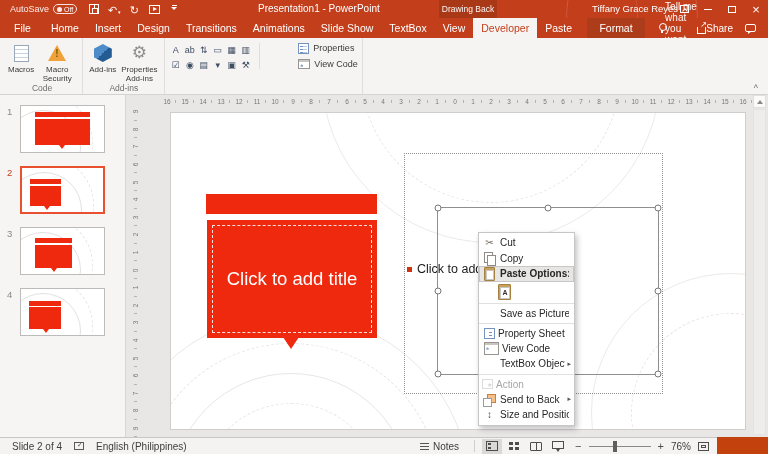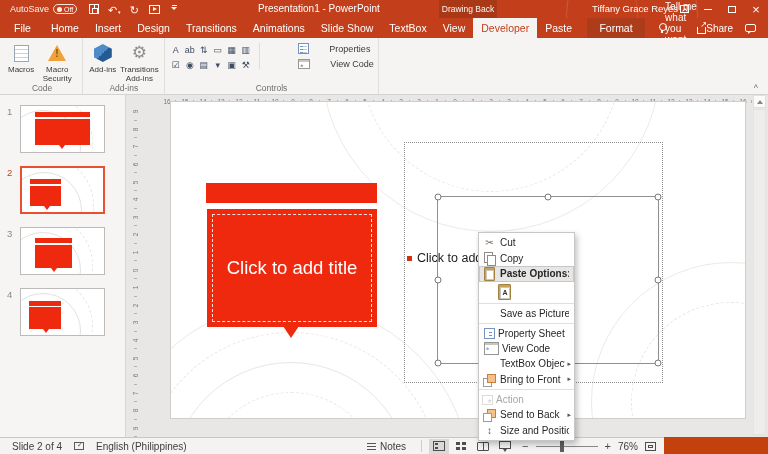--- a/index.html
+++ b/index.html
@@ -87,21 +87,21 @@
   .ppt-addins-icon::before{content:"⚙";font-size:17px;color:#8F8D8B;line-height:1;}
   .com-addins-icon{width:14px;height:17px;border:1px solid #9AA7B8;background:#fff;position:relative;}
   .com-addins-icon::before{content:"";position:absolute;left:2px;top:3px;right:2px;height:1px;background:#B9C4D2;box-shadow:0 3px 0 #B9C4D2,0 6px 0 #B9C4D2;}
   .com-addins-icon::after{content:"⚙";position:absolute;right:-5px;bottom:-4px;font-size:9px;color:#E08C1D;line-height:1;}
   .controls-body{display:flex;align-items:flex-start;}
   .ctrl-grid{display:flex;flex-direction:column;gap:3px;margin-top:4px;}
   .ctrl-row{display:flex;gap:1px;}
   .ctrl-btn{width:13px;height:12px;display:flex;align-items:center;justify-content:center;}
   .ctrl-glyph{font-size:9px;color:#3F4D63;line-height:1;}
   .ctrl-side{display:flex;flex-direction:column;margin-left:7px;border-left:1px solid #E0DEDC;padding-left:7px;margin-top:3px;gap:5px;}
-  .side-btn{display:flex;align-items:center;gap:20px;font-size:9px;color:var(--ink);white-space:nowrap;padding-left:31px;}
+  .side-btn{display:flex;align-items:flex-start;gap:4px;font-size:9px;color:var(--ink);white-space:nowrap;padding-left:31px;}
   .properties-icon{width:11px;height:11px;border:1px solid #7493BE;background:#fff;position:relative;flex:none;}
   .properties-icon::before{content:"";position:absolute;left:1px;top:2px;width:3px;height:1px;background:#7493BE;box-shadow:0 3px 0 #7493BE,0 6px 0 #7493BE;}
   .properties-icon::after{content:"";position:absolute;right:1px;top:2px;width:4px;height:1px;background:#B9C8DE;box-shadow:0 3px 0 #B9C8DE,0 6px 0 #B9C8DE;}
   .view-code-icon{width:12px;height:10px;border:1px solid #98948F;background:#fff;position:relative;flex:none;}
   .view-code-icon::before{content:"";position:absolute;left:0;top:0;right:0;height:2px;background:#C9C5C0;}
   .view-code-icon::after{content:"‹›";position:absolute;left:1px;top:2px;font-size:6px;color:#2B579A;letter-spacing:-1px;line-height:1;}
   .collapse-ribbon{position:absolute;right:10px;bottom:1px;font-size:9px;color:#6B6967;line-height:1;}
 
   
   .thumbpanel{position:absolute;left:0;top:95px;width:126px;bottom:17px;background:#F6F5F4;border-right:1px solid #D8D6D4;overflow:hidden;}
@@ -128,21 +128,21 @@
   .hr-num::after{content:"";position:absolute;right:0;top:4px;height:3px;width:1px;background:#B4B2B0;}
   .vruler{position:absolute;left:3px;top:8px;width:13px;display:flex;flex-direction:column;}
   .vr-cell{height:17.6px;display:flex;align-items:center;justify-content:center;position:relative;}
   .vr-cell span{font-size:6.5px;color:#7A7878;transform:rotate(-90deg);display:block;}
   .vr-cell::after{content:"";position:absolute;bottom:0;left:5px;width:3px;height:1px;background:#B4B2B0;}
   .scroll-up{position:absolute;right:2px;top:0;width:13px;height:13px;background:#FBFAF9;border:1px solid #E1DFDD;
     display:flex;align-items:center;justify-content:center;}
   .scroll-up::before{content:"";border:3px solid transparent;border-bottom:4px solid #8A8886;margin-top:-3px;}
   .vscroll{position:absolute;right:2px;top:14px;bottom:2px;width:13px;background:#EFEDEC;border:1px solid #E5E3E1;}
 
-  .canvas{position:absolute;left:44px;top:6px;width:576px;height:318px;background:#fff;border:1px solid #D0CECC;overflow:hidden;}
+  .canvas{position:absolute;left:44px;top:17px;width:576px;height:318px;background:#fff;border:1px solid #D0CECC;overflow:hidden;}
   .circ{position:absolute;border-radius:50%;}
   .c1{left:-60px;top:200px;width:360px;height:360px;border:1px solid #EAE8E7;}
   .c2{left:-30px;top:230px;width:300px;height:300px;border:1px dashed #E6E4E3;}
   .c3{left:0;top:260px;width:240px;height:240px;border:1px solid #E8E6E5;}
   .c4{left:30px;top:290px;width:180px;height:180px;border:1px dashed #EAE8E7;}
   .c5{left:150px;top:-210px;width:340px;height:340px;border:1px solid #ECEAE9;}
   .c6{left:190px;top:-170px;width:260px;height:260px;border:1px dashed #E8E6E5;}
   .c7{left:420px;top:160px;width:280px;height:280px;border:1px solid #ECEAE9;}
   .c8{left:460px;top:200px;width:200px;height:200px;border:1px dashed #E8E6E5;}
 
@@ -194,21 +194,21 @@
   .group-icon{width:10px;height:10px;border:1px dashed #A8A6A4;}
   .bring-front-icon::before{content:"";position:absolute;left:1px;top:5px;width:7px;height:7px;border:1px solid #9B9B9B;background:#fff;}
   .bring-front-icon::after{content:"";position:absolute;left:5px;top:1px;width:7px;height:7px;background:#F5C08A;border:1px solid #C77F3C;}
   .send-back-icon::before{content:"";position:absolute;left:5px;top:1px;width:7px;height:7px;background:#F5C08A;border:1px solid #C77F3C;}
   .send-back-icon::after{content:"";position:absolute;left:1px;top:5px;width:7px;height:7px;border:1px solid #9B9B9B;background:#fff;}
   .action-icon{width:11px;height:10px;border:1px solid #B5B3B1;}
   .action-icon::after{content:"★";position:absolute;left:4px;top:2px;font-size:6px;color:#A9A7A5;line-height:1;}
   .size-position-icon::before{content:"↕";font-size:10px;color:#4A4A4A;}
 
   
-  .statusbar{position:absolute;left:0;bottom:0;width:664px;height:17px;background:#F4F3F2;border-top:1px solid #C9C7C5;
+  .statusbar{position:absolute;left:0;bottom:0;width:717px;height:17px;background:#F4F3F2;border-top:1px solid #C9C7C5;
     display:flex;align-items:center;font-size:10px;color:#3F3D3B;}
   .sb-left{display:flex;align-items:center;gap:12px;padding-left:12px;}
   .language-icon{width:10px;height:8px;border:1px solid #5A5A5A;position:relative;}
   .language-icon::after{content:"✓";position:absolute;left:2px;top:-2px;font-size:7px;color:#5A5A5A;line-height:1;}
   .sb-spacer{flex:1;}
   .sb-right{display:flex;align-items:center;gap:7px;padding-right:8px;}
   .notes-btn{display:flex;align-items:center;gap:4px;margin-right:8px;}
   .notes-icon{width:9px;height:8px;position:relative;}
   .notes-icon::before{content:"";position:absolute;left:0;top:1px;width:9px;height:1px;background:#555;box-shadow:0 3px 0 #555,0 6px 0 #555;}
   .sb-div{width:1px;height:12px;background:#D0CECC;}
@@ -356,21 +356,21 @@
               <span class="rb-icon">
                 <span class="addins-icon"></span>
               </span>
               <span class="rb-label">Add-ins</span>
             </div>
 
             <div class="rb-btn">
               <span class="rb-icon">
                 <span class="ppt-addins-icon"></span>
               </span>
-              <span class="rb-label">Transitions Add-ins</span>
+              <span class="rb-label">Properties Add-ins</span>
             </div>
 
           </div>
         <span class="rib-group-label">Add-ins</span>
       </div>
       <div class="rib-group">
         <div class="controls-body">
           <div class="ctrl-grid">
             <div class="ctrl-row">
 
@@ -431,21 +431,20 @@
                 <span class="properties-icon"></span>
                 <span>Properties</span>
               </div>
 
               <div class="side-btn">
                 <span class="view-code-icon"></span>
                 <span>View Code</span>
               </div>
             </div>
         </div>
-        <span class="rib-group-label">Controls</span>
       </div>
     </div>
     <span class="collapse-ribbon">^</span>
   </div>
 
   <div class="thumbpanel">
 
       <div class="thumb-row">
         <span class="thumb-num">1</span>
         <div class="thumb-box wide">
@@ -660,25 +659,20 @@
         <span class="mi-arrow"></span>
       </div>
 
       <div class="menu-item">
         <span class="mi-icon"></span>
         <span class="mi-label">TextBox Object</span>
         <span class="mi-arrow">▸</span>
       </div>
 
 
-      <div class="menu-item">
-        <span class="mi-icon bring-front-icon"></span>
-        <span class="mi-label">Bring to Front</span>
-        <span class="mi-arrow">▸</span>
-      </div>
 
       <div class="menu-item disabled sep">
         <span class="mi-icon action-icon"></span>
         <span class="mi-label">Action</span>
         <span class="mi-arrow"></span>
       </div>
 
       <div class="menu-item">
         <span class="mi-icon send-back-icon"></span>
         <span class="mi-label">Send to Back</span>

